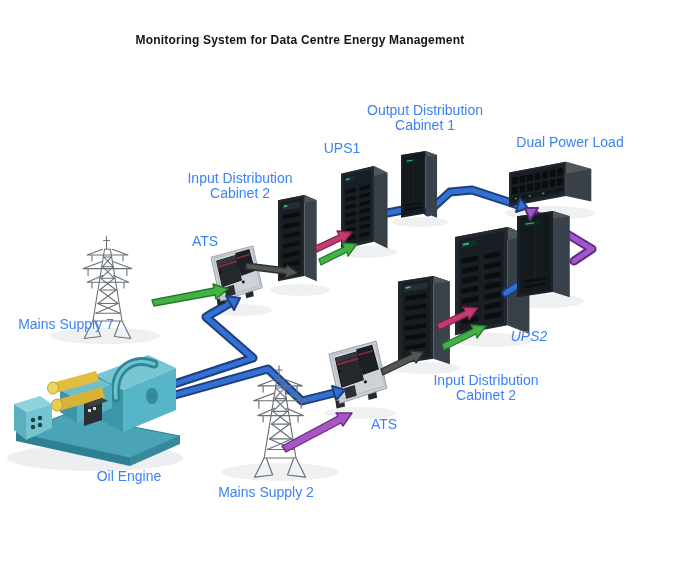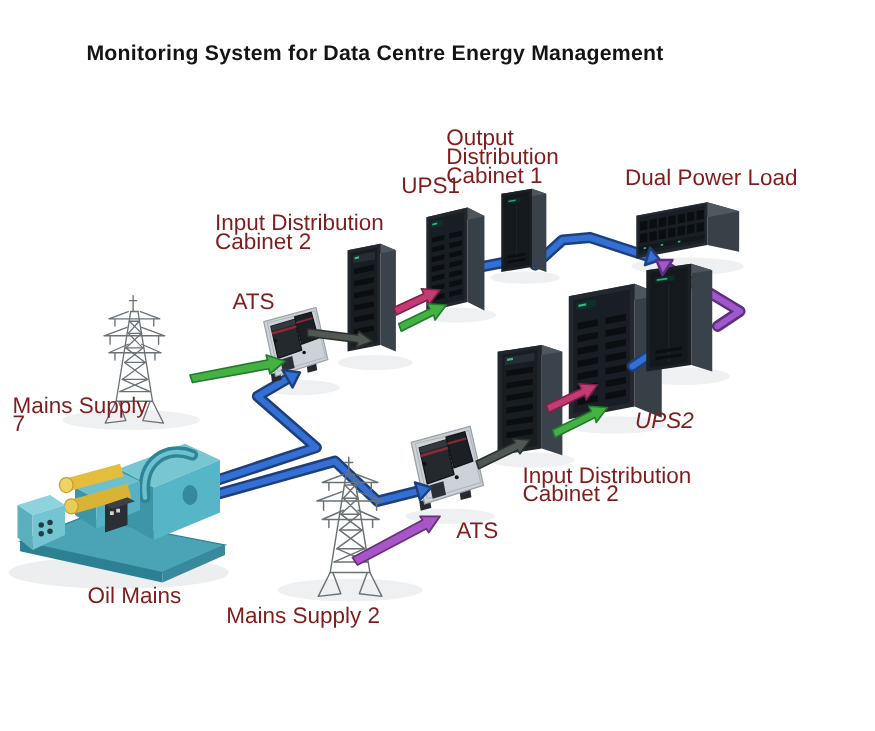--- a/index.html
+++ b/index.html
@@ -1,29 +1,29 @@
 <!DOCTYPE html>
 <html><head>
 <meta charset="utf-8">
 <style>
   html,body{margin:0;padding:0;background:#ffffff;}
   #stage{position:relative;width:700px;height:585px;background:#ffffff;overflow:hidden;
          font-family:"Liberation Sans","DejaVu Sans",sans-serif;}
   #stage svg{position:absolute;left:0;top:0;}
   .title{position:absolute;left:0;top:33px;width:600px;text-align:center;
-         font-size:17px;font-weight:700;color:#141414;letter-spacing:.2px;}
-  .lbl{position:absolute;font-size:18px;line-height:15px;color:#7f1d1d;}
+         font-size:12px;font-weight:700;color:#141414;letter-spacing:.2px;}
+  .lbl{position:absolute;font-size:14px;line-height:15px;color:#3b82f6;text-align:center;}
   .lbl-input-top{left:172px;top:171px;width:136px;}
   .lbl-ups1{left:321px;top:141px;width:42px;}
   .lbl-output1{left:357px;top:103px;width:136px;}
   .lbl-dual{left:500px;top:135px;width:140px;}
   .lbl-ats1{left:186px;top:234px;width:38px;}
   .lbl-mains1{left:10px;top:317px;width:112px;}
   .lbl-oil{left:70px;top:469px;width:118px;}
-  .lbl-mains2{left:181px;top:485px;width:132px;}
+  .lbl-mains2{left:200px;top:485px;width:132px;}
   .lbl-ats2{left:365px;top:417px;width:38px;}
   .lbl-input-bottom{left:418px;top:373px;width:136px;}
   .lbl-ups2{left:508px;top:329px;width:42px;font-style:italic;}
   .lbl-output2{left:556px;top:273px;width:136px;}
   .pipe-out{fill:none;stroke-width:9;stroke-linejoin:round;stroke-linecap:round;}
   .pipe-core{fill:none;stroke-width:5;stroke-linejoin:round;stroke-linecap:round;}
   .tower{stroke:#6a7176;stroke-width:1.1;fill:none;stroke-linecap:round;}
 </style>
 </head>
 <body>
@@ -259,21 +259,21 @@
   <polygon points="383,375 414,360 416,363 424,352 410,351 412,354 381,369" fill="#515853" stroke="#2b302d" stroke-width="1.3" stroke-linejoin="round"></polygon>
   <polygon points="317,252 342,240 343,244 352,232 337,231 339,235 315,246" fill="#c43a72" stroke="#7e2048" stroke-width="1.3" stroke-linejoin="round"></polygon>
   <polygon points="321,265 347,252 348,256 357,244 342,243 344,247 319,259" fill="#43b243" stroke="#237a2e" stroke-width="1.3" stroke-linejoin="round"></polygon>
   <polygon points="439,330 468,316 469,320 478,308 463,307 465,311 437,324" fill="#c43a72" stroke="#7e2048" stroke-width="1.3" stroke-linejoin="round"></polygon>
   <polygon points="444,350 476,334 477,338 486,326 471,325 473,329 442,344" fill="#43b243" stroke="#237a2e" stroke-width="1.3" stroke-linejoin="round"></polygon>
 </svg>
 
   <div class="title">Monitoring System for Data Centre Energy Management</div>
   <div class="lbl lbl-mains1">Mains Supply 7</div>
   <div class="lbl lbl-mains2">Mains Supply 2</div>
-  <div class="lbl lbl-oil">Oil Mains</div>
+  <div class="lbl lbl-oil">Oil Engine</div>
   <div class="lbl lbl-ats1">ATS</div>
   <div class="lbl lbl-input-top">Input Distribution Cabinet 2</div>
   <div class="lbl lbl-ups1">UPS1</div>
   <div class="lbl lbl-output1">Output Distribution Cabinet 1</div>
   <div class="lbl lbl-dual">Dual Power Load</div>
   <div class="lbl lbl-ats2">ATS</div>
   <div class="lbl lbl-input-bottom">Input Distribution Cabinet 2</div>
   <div class="lbl lbl-ups2">UPS2</div>
 </div>
 

